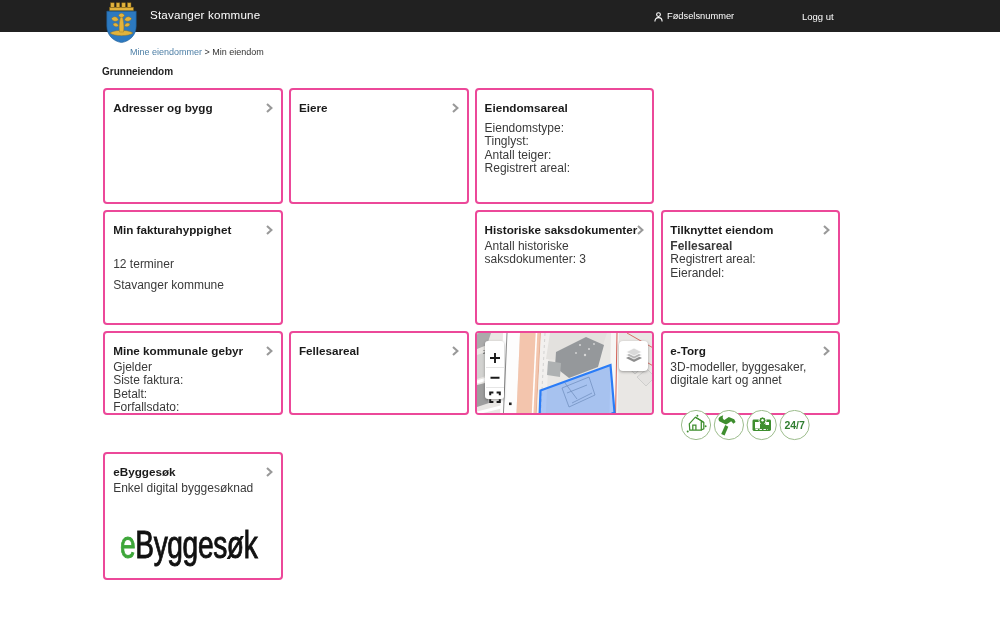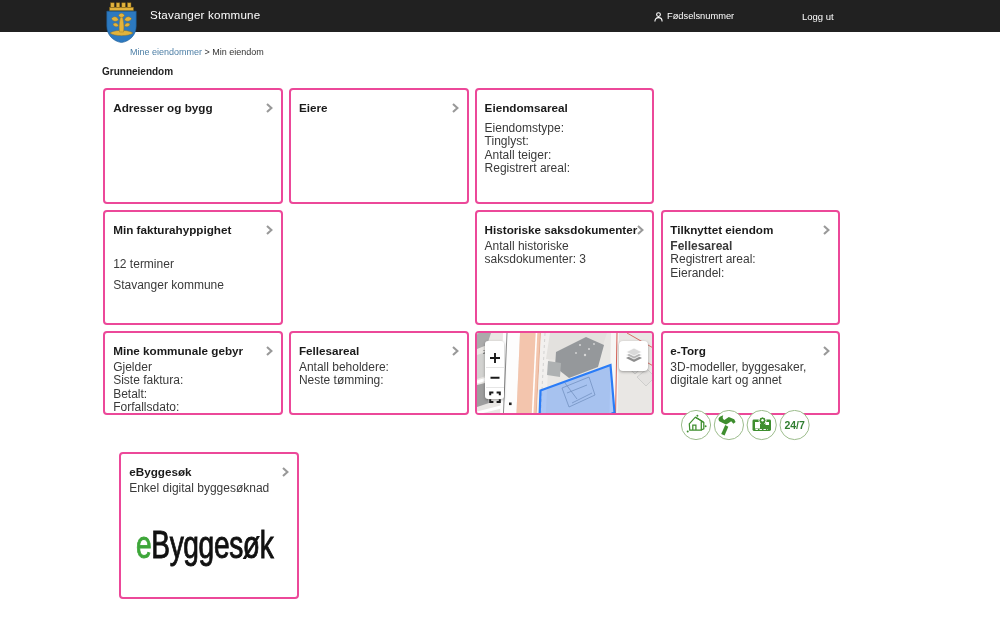--- a/index.html
+++ b/index.html
@@ -15,21 +15,21 @@
   
   #crumb { left:102px; top:47px; font-size:9px; color:#333;padding-left:28px; }
   #crumb a { color:#4d7fa6; text-decoration:none; }
   #grunn { left:102px; top:65.5px; font-size:10px; font-weight:bold; color:#222; }
   
   .card { position:absolute; width:179.5px; background:#fff; border:2px solid #ec4899; border-radius:4px; }
   .ct { position:absolute; left:7.8px; top:12px; font-size:11.7px; line-height:12px; font-weight:bold; color:#1a1a1a; white-space:nowrap; }
   .cb { position:absolute; left:7.8px; top:28px; font-size:12px; line-height:13.3px; color:#3a3a3a; width:162px; }
   .chev { position:absolute; right:8px; top:13px; }
   .c1 { left:103.4px; } .c2 { left:289.1px; } .c3 { left:474.8px; } .c4 { left:660.5px; }
-  .r1 { top:88px; height:115.5px; } .r2 { top:210px; height:114.5px;padding-left:24px; } .r3 { top:331px; height:84px; } .r4 { top:451.5px; height:147px;margin-left:16px; }
+  .r1 { top:88px; height:115.5px; } .r2 { top:210px; height:114.5px;padding-left:24px; } .r3 { top:331px; height:84px; } .r4 { top:451.5px; height:128px; }
   .b { font-weight:bold; }
   
   #mapcard { padding:0; overflow:hidden; }
   #mapcard svg.map { position:absolute; left:0; top:0; }
   .mctl { position:absolute; background:#fff; border-radius:3px; box-shadow:0 1px 3px rgba(0,0,0,0.35); }
   
   .torgic { position:absolute; top:77px; }
   
   #eblogo { position:absolute; left:15px; top:70px; font-size:38px; color:#111; white-space:nowrap; transform:scaleX(0.74); transform-origin:0 0; letter-spacing:-0.5px; -webkit-text-stroke:0.9px #111; }
   #eblogo .e { color:#3da639; -webkit-text-stroke:0.9px #3da639; }
@@ -119,21 +119,20 @@
       <svg class="chev" width="7" height="10" viewBox="0 0 7 10">
         <path d="M1 1 L5.4 5 L1 9" fill="none" stroke="#999" stroke-width="2.1"></path>
       </svg>
     <div class="cb">Gjelder<br>Siste faktura:<br>Betalt:<br>Forfallsdato:</div>
     </div>
   <div class="card r3 c2">
       <div class="ct">Fellesareal</div>
       <svg class="chev" width="7" height="10" viewBox="0 0 7 10">
         <path d="M1 1 L5.4 5 L1 9" fill="none" stroke="#999" stroke-width="2.1"></path>
       </svg>
-    <div class="cb">Antall beholdere:<br>Neste tømming:</div>
     </div>
 
   <div class="card r3 c3" id="mapcard">
     <svg class="map" width="178" height="113" viewBox="0 0 178 113">
       <rect x="0" y="0" width="178" height="113" fill="#e9e7e4"></rect>
 
       <polygon points="0,0 14,0 10,12 0,16" fill="#ababab"></polygon>
       <polygon points="0,22 12,18 18,40 0,46" fill="#d2d2d0"></polygon>
       <polygon points="0,52 8,50 12,70 0,74" fill="#9e9e9e"></polygon>
       <polygon points="0,88 22,84 26,113 0,113" fill="#d6d6d4"></polygon>

